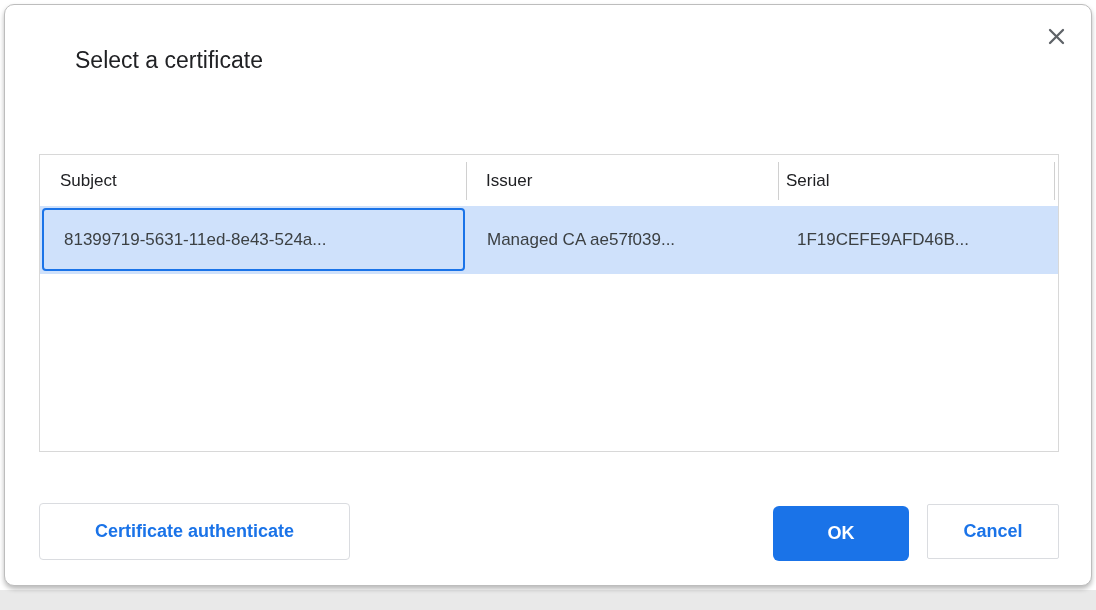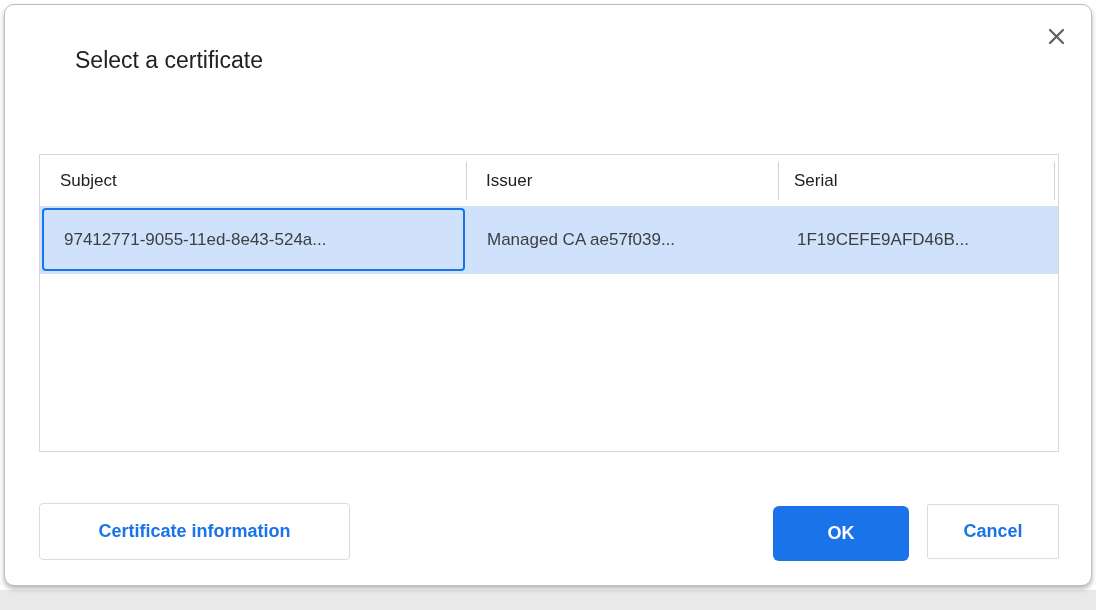--- a/index.html
+++ b/index.html
@@ -65,21 +65,21 @@
   }
   .th {
     position: absolute;
     top: 0; height: 51px;
     display: flex; align-items: center;
     font-size: 17px;
     color: #202124;
   }
   .th-subject { left: 0; width: 426px; padding-left: 20px; }
   .th-issuer  { left: 426px; width: 312px; padding-left: 20px; }
-  .th-serial  { left: 738px; width: 276px; padding-left: 16px; }
+  .th-serial  { left: 738px; width: 276px; padding-left: 8px; }
   .col-sep {
     position: absolute;
     top: 7px; height: 38px;
     width: 1px;
     background: #d0d0d0;
   }
   .sep-1 { left: 426px; }
   .sep-2 { left: 738px; }
   .sep-3 { left: 1014px; }
   .table-row {
@@ -154,25 +154,25 @@
     <div class="table-header">
       <div class="th th-issuer">Issuer</div>
       <div class="th th-subject">Subject</div>
       <div class="th th-serial">Serial</div>
       <div class="col-sep sep-1"></div>
       <div class="col-sep sep-2"></div>
       <div class="col-sep sep-3"></div>
     </div>
 
     <div class="table-row">
-      <div class="cell cell-subject">97412771-9055-11ed-8e43-524a...</div>
+      <div class="cell cell-subject">81399719-5631-11ed-8e43-524a...</div>
       <div class="cell cell-issuer">Managed CA ae57f039...</div>
       <div class="cell cell-serial">1F19CEFE9AFD46B...</div>
     </div>
   </div>
 
-  <button class="btn btn-secondary btn-cert-info">Certificate information</button>
+  <button class="btn btn-secondary btn-cert-info">Certificate authenticate</button>
 
   <button class="btn btn-ok">OK</button>
 
   <button class="btn btn-secondary btn-cancel">Cancel</button>
 
 </div>
 
 </body></html>

